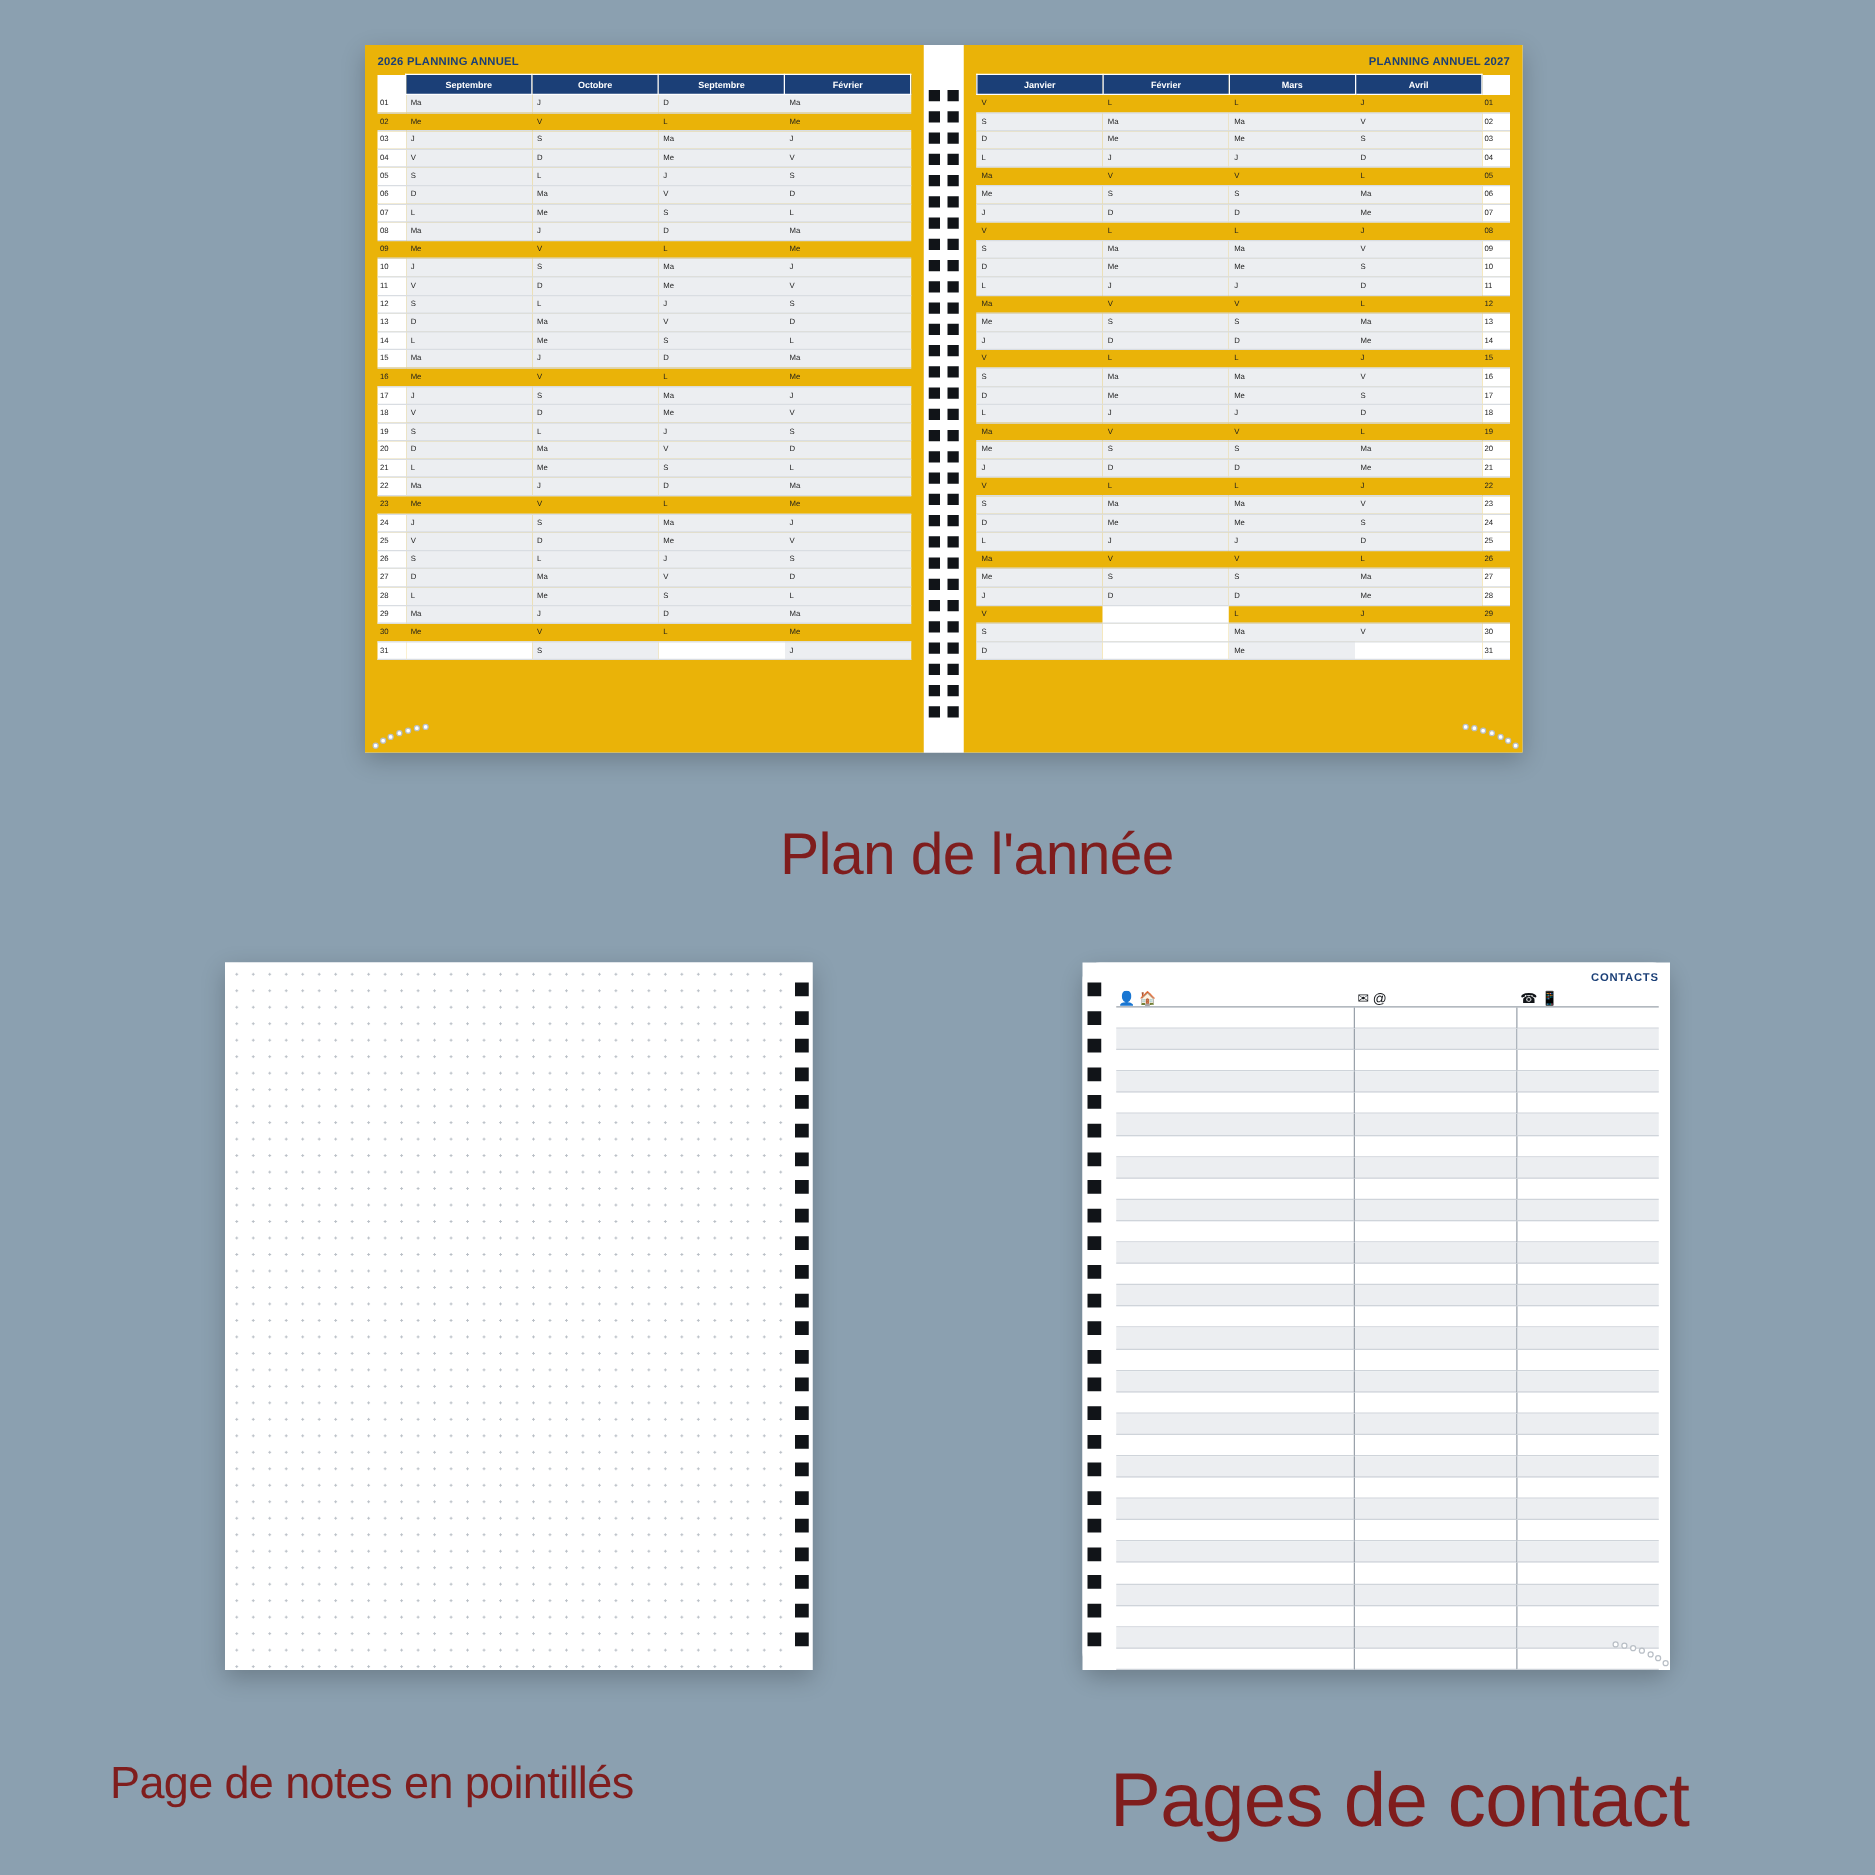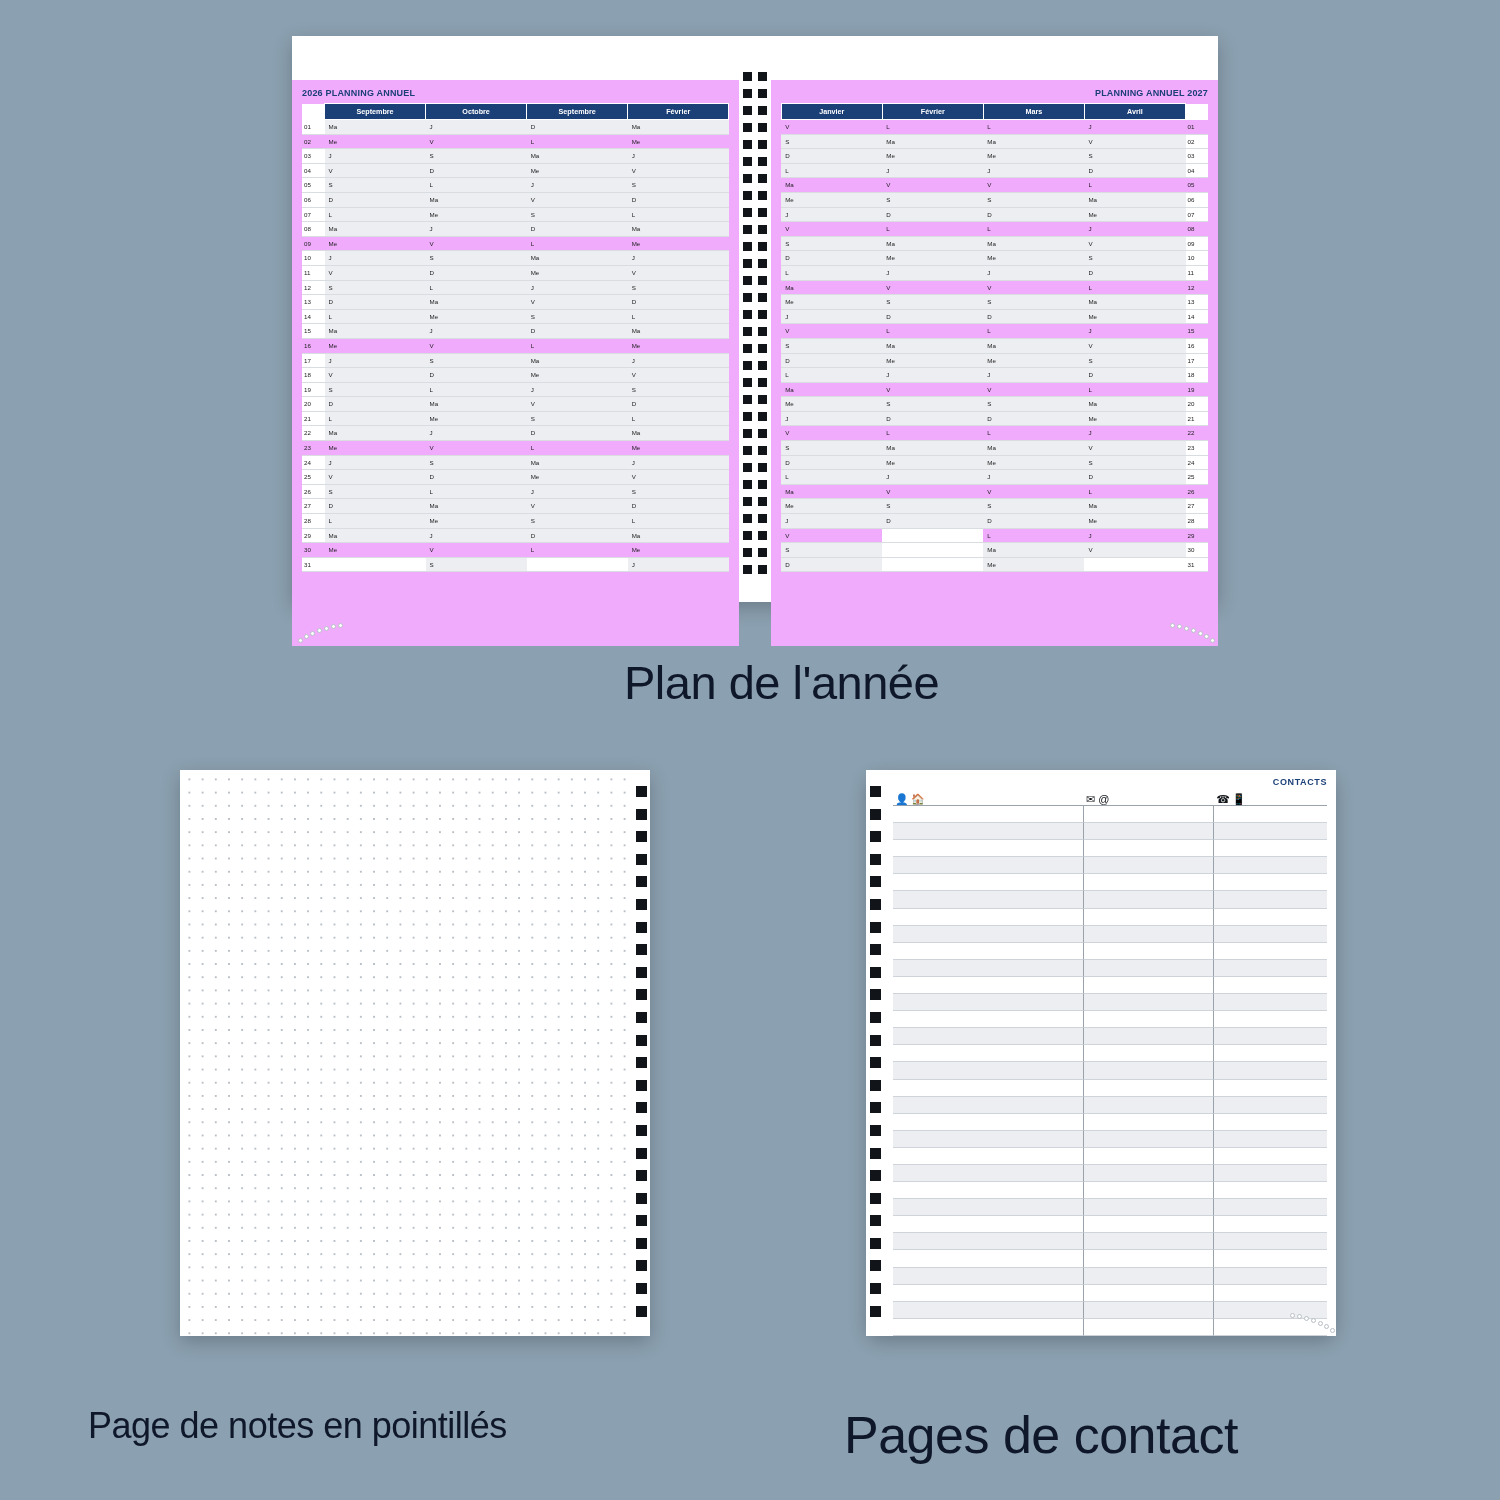--- a/index.html
+++ b/index.html
@@ -29,22 +29,21 @@
     width: 926px;
     height: 566px;
     display: flex;
     flex-direction: row;
   }
   .spread-half {
     position: relative;
     height: 100%;
     box-sizing: border-box;
     padding: 8px 10px 6px 10px;
-    background: #f0abfc;
-    margin-top: 44px;
+    background: #eab308;
   }
   .spread-half.left { width: 455px; }
   .spread-half.right { width: 455px; }
 
   .spiral-gutter {
     width: 16px;
     height: 100%;
     background: #ffffff;
     display: flex;
     flex-direction: column;
@@ -120,29 +119,29 @@
     width: 3.4px;
     height: 3.4px;
     border-radius: 50%;
     border: 1px solid #b9bfc6;
     background: #ffffff;
   }
 
   
   .caption {
     position: absolute;
-    color: #0f172a;
+    color: #7f1d1d;
     font-size: 47px;
     font-weight: 400;
     letter-spacing: -0.5px;
     white-space: nowrap;
   }
   #caption-annual { left: 624px; top: 655px; }
   #caption-notes { left: 88px; top: 1405px; font-size: 36px; }
-  #caption-contacts { left: 844px; top: 1405px; font-size: 52px; }
+  #caption-contacts { left: 888px; top: 1405px; font-size: 61px; }
 
   
   #notes-page {
     left: 180px;
     top: 770px;
     width: 470px;
     height: 566px;
     display: flex;
   }
   .notes-body {

